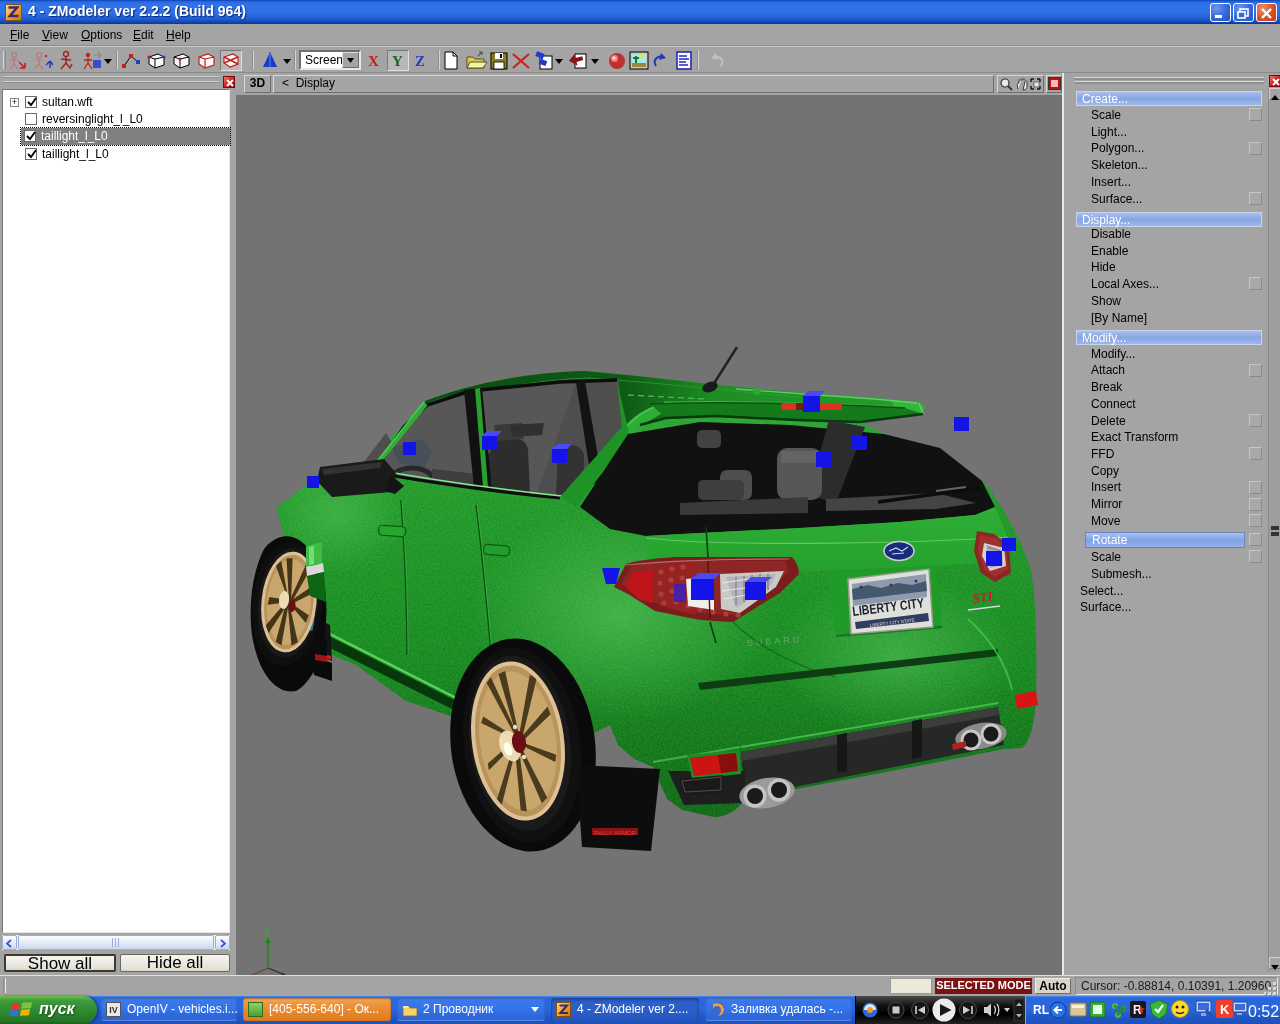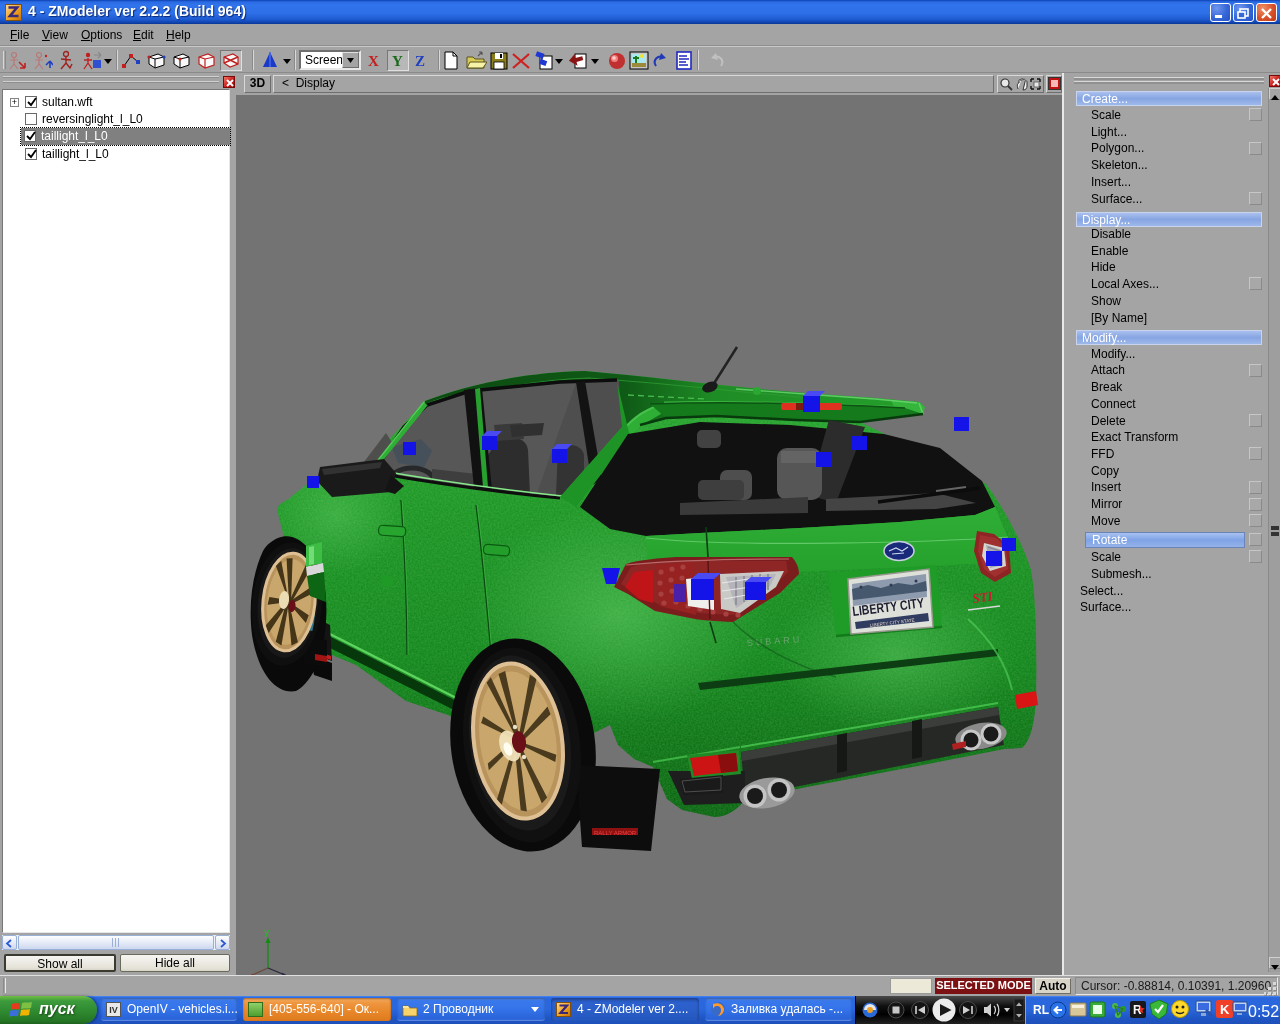--- a/index.html
+++ b/index.html
@@ -34,21 +34,21 @@
   #leftpanel { left:0; top:73px; width:236px; height:902px; background:#a4a4a4; }
   .griplines { position:absolute; left:3px; width:216px; height:2px; border-top:1px solid #d0d0d0; border-bottom:1px solid #8e8e8e; background:transparent; }
   .redx { position:absolute; width:12px; height:12px; background:linear-gradient(135deg,#f07a6a,#c81414 60%,#a00808); border:1px solid #7a0a0a; }
   .redx svg { display:block; margin:1px; }
   #tree { position:absolute; left:2px; top:16px; width:228px; height:844px; background:#fff; border:1px solid; border-color:#777 #e6e6e6 #e6e6e6 #777; }
   .trow { position:absolute; left:1px; font-size:12px; color:#000; height:17px; line-height:17px; white-space:nowrap; }
   .cb { position:absolute; width:12px; height:12px; background:#fff; border:1px solid #6a6a6a; top:2px; }
   .plusbox { position:absolute; width:9px; height:9px; border:1px solid #848484; background:#fff; top:4px; left:6px; font-size:9px; line-height:7px; text-align:center; color:#000; }
   #hscroll { position:absolute; left:2px; top:862px; width:228px; height:15px; background:#ecf1fb; }
   .sbtn { position:absolute; width:15px; height:15px; background:linear-gradient(180deg,#fdfefe,#cfd8ee); border:1px solid #98b0d8; border-radius:2px; }
-  .btnxp { position:absolute; height:18px; background:linear-gradient(180deg,#f6f5f2,#e4e2d7 85%,#d8d5c8); border:1px solid #6a6a5a; border-radius:2px; font-size:12px; color:#000; text-align:center; line-height:16px; }
+  .btnxp { position:absolute; height:18px; background:linear-gradient(180deg,#f6f5f2,#e4e2d7 85%,#d8d5c8); border:1px solid #6a6a5a; border-radius:2px; font-size:17px; color:#000; text-align:center; line-height:16px; }
 
   
   #vpheader { left:236px; top:73px; width:826px; height:22px; background:#a4a4a4; }
   #vpcanvas { left:236px; top:95px; width:826px; height:880px; background:#737373; }
   .vbtn { position:absolute; top:2px; height:18px; background:#a4a4a4; border:1px solid; border-color:#d8d8d8 #6e6e6e #6e6e6e #d8d8d8; font-size:12px; color:#000; text-align:center; }
 
   
   #rightpanel { left:1062px; top:73px; width:218px; height:902px; background:#a4a4a4; border-left:2px solid #e8e8e8; }
   .ritem { position:absolute; left:10px; font-size:12px; color:#000; white-space:nowrap; }
   .rhead { position:absolute; left:12px; width:186px; height:15px; background:linear-gradient(180deg,#a9c0ee,#87a5e2 50%,#9db8ea); border:1px solid #c8d4ee; color:#fff; font-size:12px; line-height:14px; padding-left:5px; }

